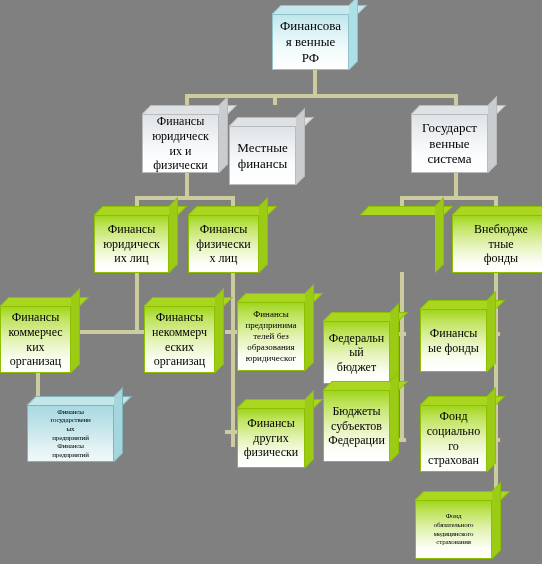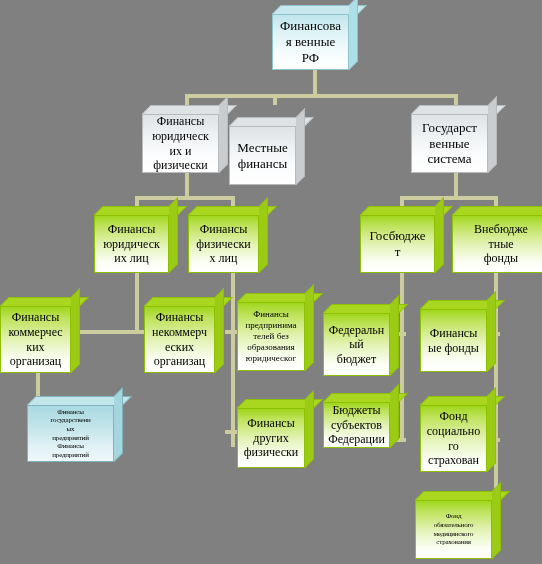--- a/index.html
+++ b/index.html
@@ -234,24 +234,20 @@
     <div class="front fs12">
         <span class="txt">Финансы
 физически
 х лиц</span>
       </div>
   </div>
 
   <div class="node green" style="left:360px; top:206px; width:84px; height:67px;">
     <div class="top"></div>
     <div class="side"></div>
-    <div class="front fs13">
-        <span class="txt">Госбюдже
-т</span>
-      </div>
   </div>
 
   <div class="node green" style="left:452px; top:206px; width:107px; height:67px;">
     <div class="top"></div>
     <div class="side"></div>
     <div class="front fs12">
         <span class="txt">Внебюдже
 тные
 фонды</span>
       </div>
@@ -284,21 +280,21 @@
     <div class="side"></div>
     <div class="front fs9">
         <span class="txt">Финансы
 предпринима
 телей без
 образования
 юридическог</span>
       </div>
   </div>
 
-  <div class="node green" style="left:323px; top:304px; width:76px; height:72px;">
+  <div class="node green" style="left:323px; top:312px; width:76px; height:72px;">
     <div class="top"></div>
     <div class="side"></div>
     <div class="front fs12">
         <span class="txt">Федеральн
 ый
 бюджет</span>
       </div>
   </div>
 
   <div class="node green" style="left:420px; top:300px; width:76px; height:72px;">
@@ -326,21 +322,21 @@
   <div class="node green" style="left:237px; top:399px; width:77px; height:69px;">
     <div class="top"></div>
     <div class="side"></div>
     <div class="front fs12">
         <span class="txt">Финансы
 других
 физически</span>
       </div>
   </div>
 
-  <div class="node green" style="left:323px; top:393px; width:76px; height:55px;">
+  <div class="node green" style="left:323px; top:381px; width:76px; height:81px;">
     <div class="top"></div>
     <div class="side"></div>
     <div class="front fs12">
         <span class="txt">Бюджеты
 субъектов
 Федерации</span>
       </div>
   </div>
 
   <div class="node green" style="left:420px; top:396px; width:76px; height:76px;">

